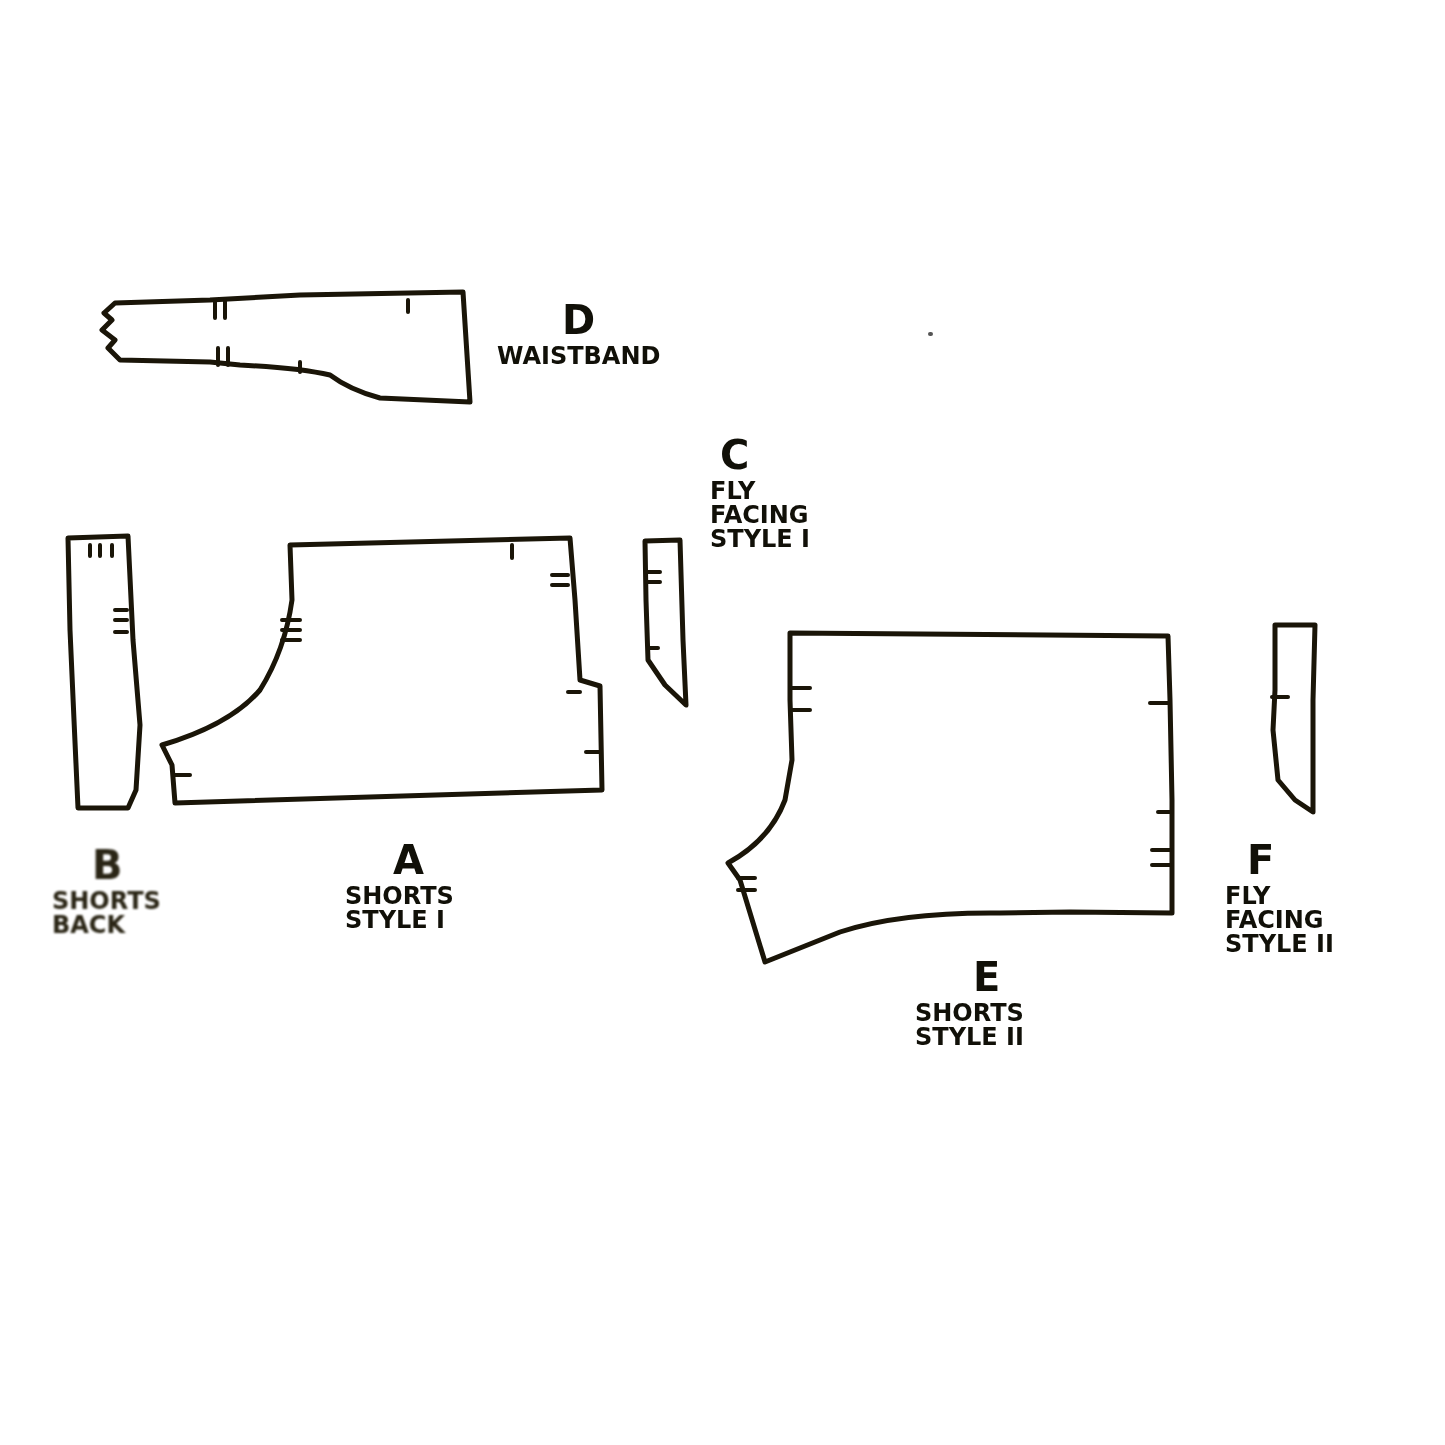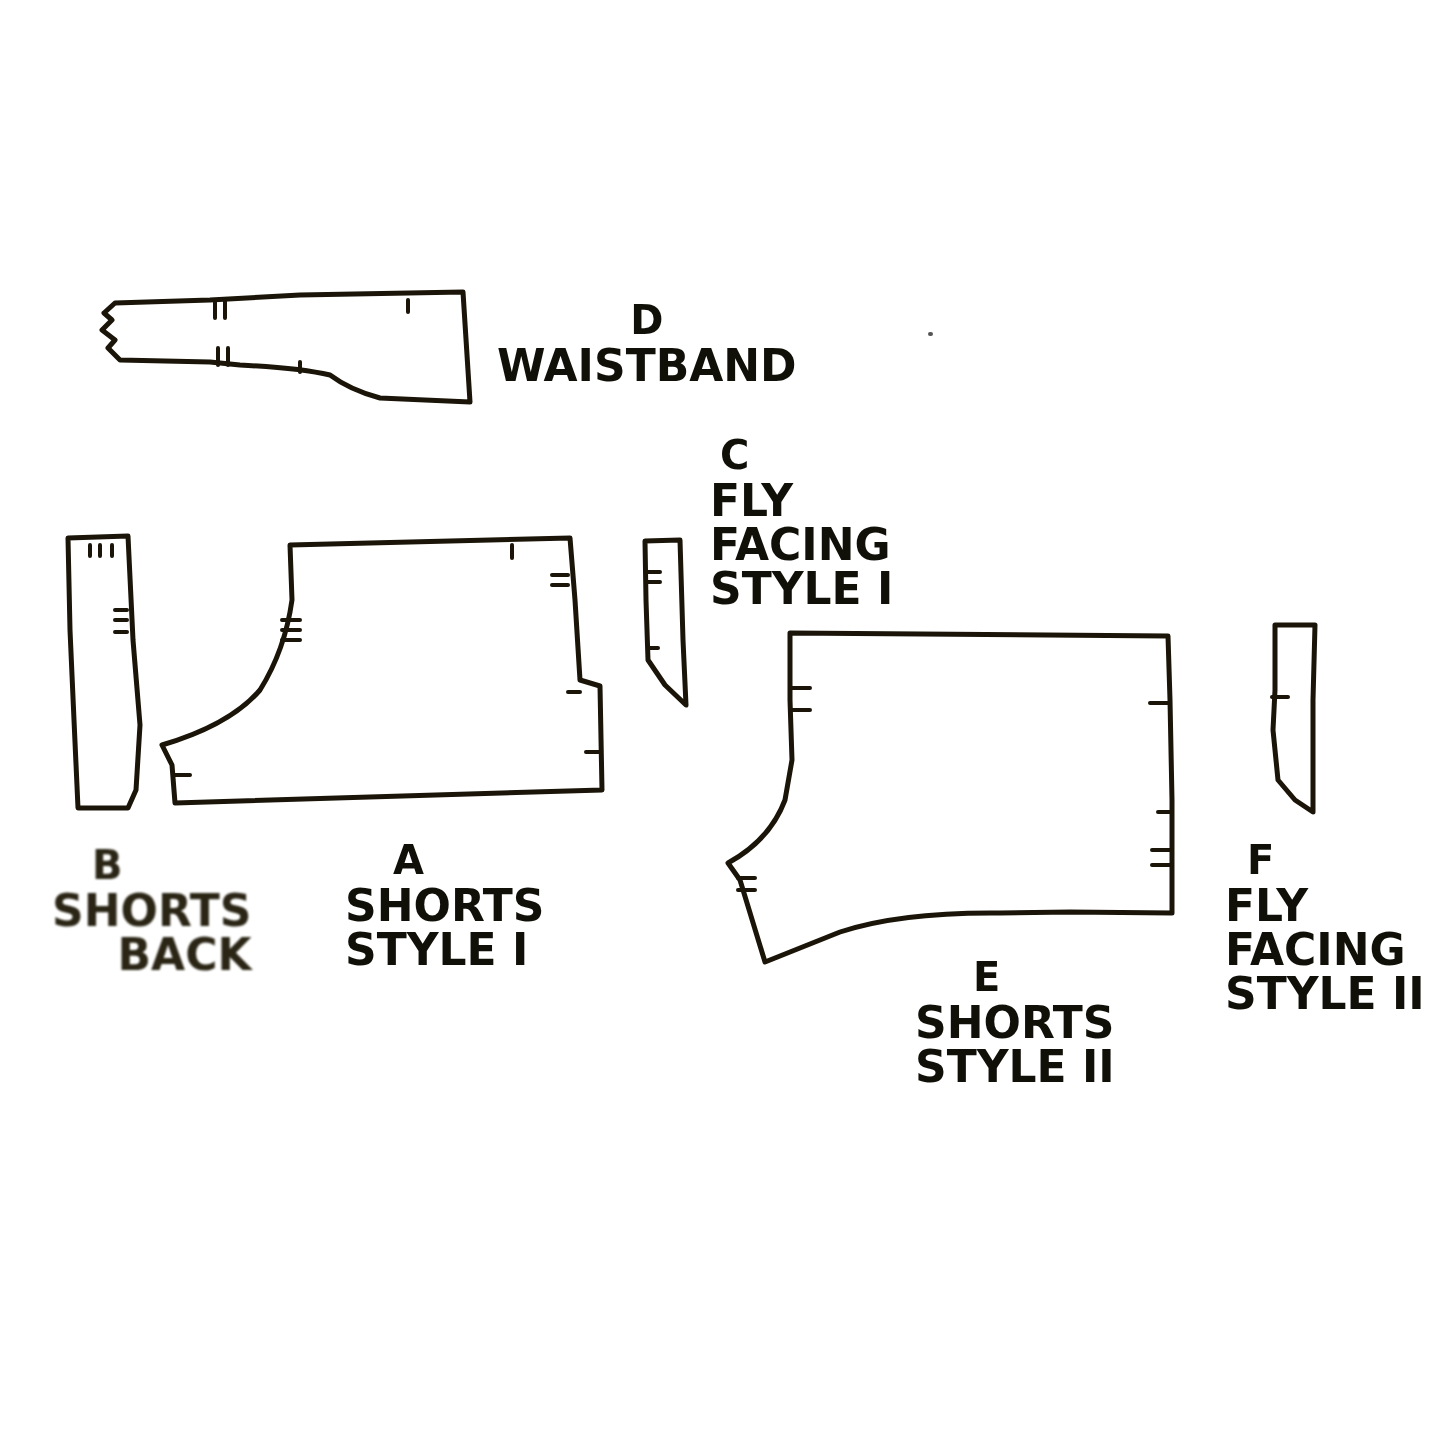--- a/index.html
+++ b/index.html
@@ -11,21 +11,21 @@
       position: absolute;
       font-family: "DejaVu Sans", sans-serif;
       font-weight: bold;
       color: #111008;
       text-align: center;
       line-height: 1.0;
       letter-spacing: 0px;
       white-space: nowrap;
     }
     .label .letter { display: block; font-size: 40px; margin-bottom: 4px; }
-    .label .line { display: block; font-size: 44px; }
+    .label .line { display: block; font-size: 24px; }
     .label.left { text-align: left; }
     .label.blurred { filter: blur(0.8px); color: #2a2515; }
     .speck { position: absolute; width: 5px; height: 4px; background: #555; border-radius: 2px; }
   </style>
 </head>
 <body>
 
 <svg class="canvas" viewBox="0 0 1445 1445" xmlns="http://www.w3.org/2000/svg">
 
   <g>
@@ -80,21 +80,21 @@
 <div class="label left" style="left:710px; top:435px;">
   <span class="letter" style="padding-left:10px;">C</span>
   <span class="line">FLY</span>
   <span class="line">FACING</span>
   <span class="line">STYLE I</span>
 </div>
 
 <div class="label blurred" style="left:52px; top:845px;">
   <span class="letter" style="text-align:left; padding-left:40px;">B</span>
   <span class="line" style="text-align:left;">SHORTS</span>
-  <span class="line" style="text-align:right;">BACK</span>
+  <span class="line" style="text-align:left;">BACK</span>
 </div>
 
 <div class="label left" style="left:345px; top:840px;">
   <span class="letter" style="padding-left:48px;">A</span>
   <span class="line">SHORTS</span>
   <span class="line">STYLE I</span>
 </div>
 
 <div class="label left" style="left:915px; top:957px;">
   <span class="letter" style="padding-left:58px;">E</span>

